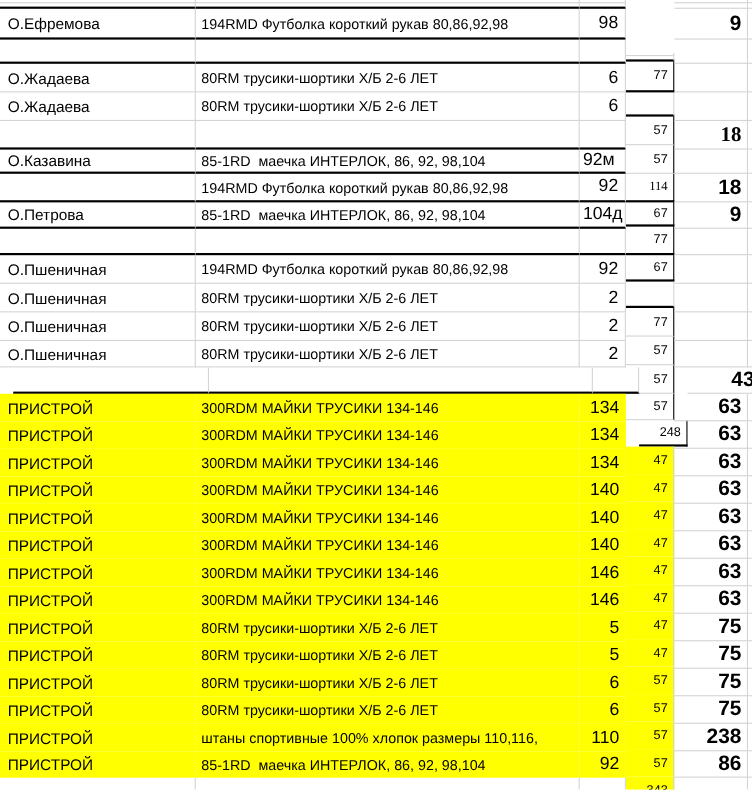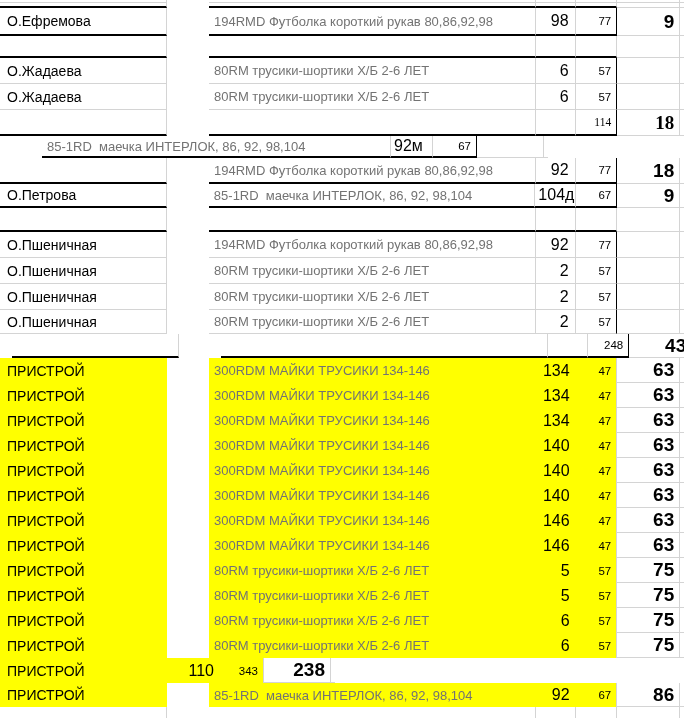--- a/index.html
+++ b/index.html
@@ -6,24 +6,24 @@
   #sheet{
     position:relative;width:684px;height:718px;background:#ffffff;
     font-family:"Liberation Sans",sans-serif;overflow:hidden;
   }
   .row{display:flex;width:684px;}
   .cell{
     box-sizing:border-box;height:100%;display:flex;align-items:center;
     overflow:hidden;white-space:pre;color:#000;
   }
   .cA{width:178px;padding-left:7px;font-size:14px;}
-  .cB{width:349px;padding-left:5px;font-size:13px;color:#737373;margin-left:42px;}
+  .cB{width:349px;padding-left:5px;font-size:13px;color:#000000;}
   .cC{width:42px;justify-content:flex-end;padding-right:6px;font-size:16px;}
   .cC.alignleft{justify-content:flex-start;padding-left:3px;padding-right:14px;}
-  .cD{width:44px;justify-content:flex-end;padding-right:5px;font-size:11.5px;}
+  .cD{width:44px;justify-content:flex-end;padding-right:5px;font-size:11.5px;margin-top:48px;}
   .cE{width:67px;justify-content:flex-end;padding-right:5px;font-size:19px;font-weight:bold;}
   .cF{width:4px;}
   .br-n{border-right:none;}
   .br-l{border-right:1px solid #d4d4d4;}
   .br-b{border-right:1px solid #000;}
   .bb-n{border-bottom:none;}
   .bb-l{border-bottom:1px solid #d4d4d4;}
   .bb-b{border-bottom:2px solid #000;}
   .hl{background:#ffff00;text-align:right;}
 </style>
@@ -81,20 +81,21 @@
     </div>
     <div class="row" style="height: 26px; font-family: Liberation Serif, serif;">
       <div class="cell cA br-l bb-b"></div>
       <div class="cell cB br-l bb-b"></div>
       <div class="cell cC br-l bb-b"></div>
       <div class="cell cD br-b bb-b">114</div>
       <div class="cell cE br-l bb-l">18</div>
       <div class="cell cF bb-l"></div>
     </div>
     <div class="row" style="height: 22px;">
+      <div class="cell cA br-l bb-b">О.Казавина</div>
       <div class="cell cB br-l bb-b">85-1RD  маечка ИНТЕРЛОК, 86, 92, 98,104</div>
       <div class="cell cC br-l bb-b alignleft">92м</div>
       <div class="cell cD br-b bb-b">67</div>
       <div class="cell cE br-l bb-l"></div>
       <div class="cell cF bb-l"></div>
     </div>
     <div class="row" style="height: 26px;">
       <div class="cell cA br-l bb-b"></div>
       <div class="cell cB br-l bb-b">194RMD Футболка короткий рукав 80,86,92,98</div>
       <div class="cell cC br-l bb-b">92</div>
@@ -249,20 +250,21 @@
     <div class="row" style="height: 25px;">
       <div class="cell cA br-n bb-n hl">ПРИСТРОЙ</div>
       <div class="cell cB br-n bb-n hl">80RM трусики-шортики Х/Б 2-6 ЛЕТ</div>
       <div class="cell cC br-n bb-n hl">6</div>
       <div class="cell cD br-l bb-n hl">57</div>
       <div class="cell cE br-l bb-l">75</div>
       <div class="cell cF bb-l"></div>
     </div>
     <div class="row" style="height: 25px;">
       <div class="cell cA br-n bb-n hl">ПРИСТРОЙ</div>
+      <div class="cell cB br-n bb-n hl">штаны спортивные 100% хлопок размеры 110,116,</div>
       <div class="cell cC br-n bb-n hl">110</div>
       <div class="cell cD br-l bb-n hl">343</div>
       <div class="cell cE br-l bb-l">238</div>
       <div class="cell cF bb-l"></div>
     </div>
     <div class="row" style="height: 24px;">
       <div class="cell cA br-n bb-n hl">ПРИСТРОЙ</div>
       <div class="cell cB br-n bb-n hl">85-1RD  маечка ИНТЕРЛОК, 86, 92, 98,104</div>
       <div class="cell cC br-n bb-n hl">92</div>
       <div class="cell cD br-l bb-n hl">67</div>

